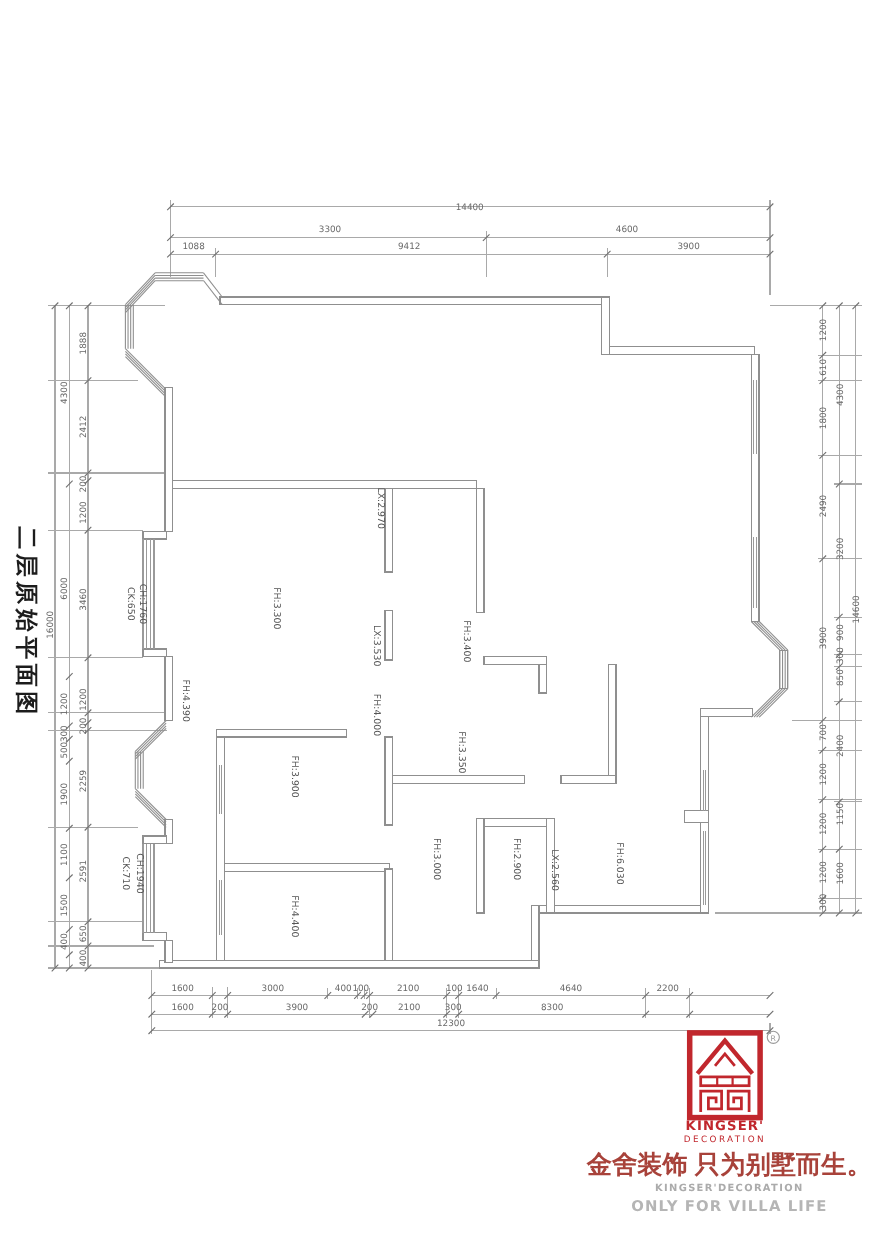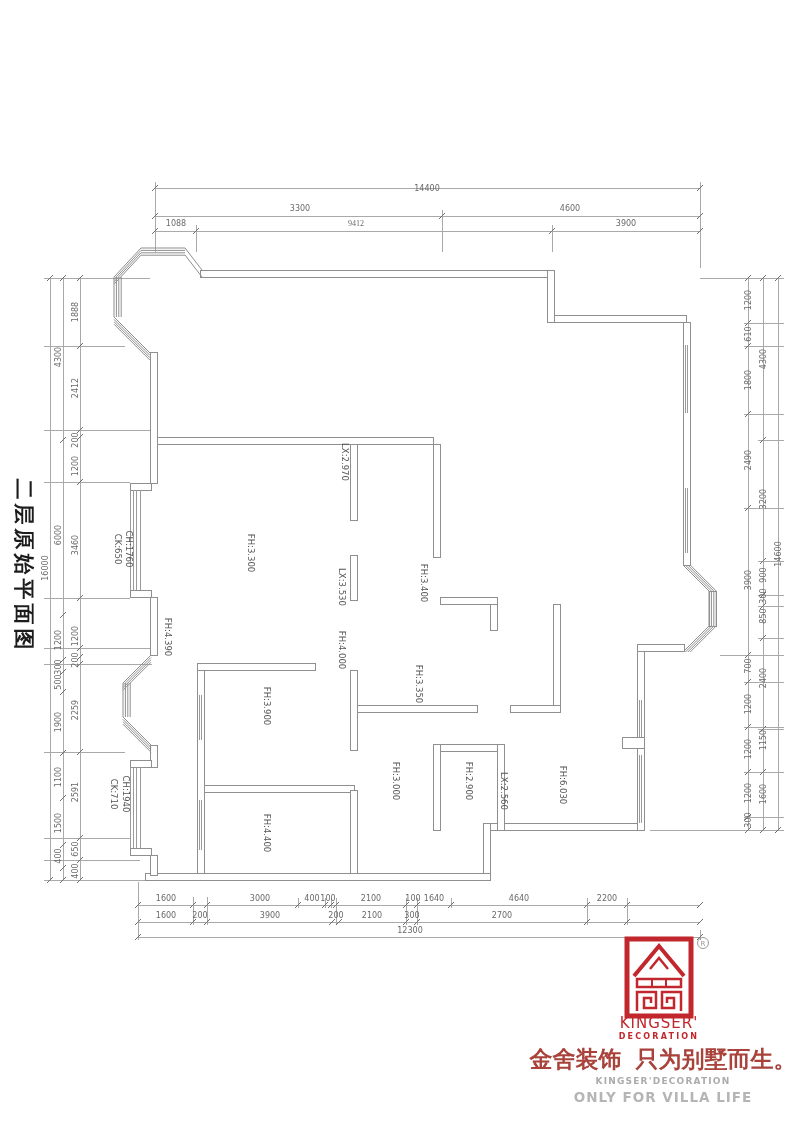--- a/index.html
+++ b/index.html
@@ -5,24 +5,24 @@
   html,body{margin:0;padding:0;background:#fff;}
   #page{position:relative;width:800px;height:1131px;background:#ffffff;overflow:hidden;
         font-family:"DejaVu Sans",sans-serif;}
   #plan-svg{position:absolute;left:0;top:0;width:800px;height:1131px;}
   .dim{position:absolute;font-size:8px;line-height:1;color:#696969;white-space:nowrap;}
   .rlabel{position:absolute;font-size:8.5px;line-height:1;color:#555;white-space:nowrap;}
   .drawing-title{position:absolute;left:24px;top:566px;font-size:21px;letter-spacing:4px;
         color:#1c1c1c;white-space:nowrap;transform:translate(-50%,-50%) rotate(90deg);
         font-family:"Liberation Serif","DejaVu Serif",serif;font-weight:bold;}
   .logo-text{position:absolute;white-space:nowrap;transform:translate(-50%,-50%);text-align:center;}
-  .brand{left:659px;top:1023px;font-size:15px;font-weight:normal;letter-spacing:1px;color:#c1272d;}
-  .brand-sub{left:659px;top:1036px;font-size:8px;font-weight:bold;letter-spacing:2.2px;color:#c1272d;}
+  .brand{left:659px;top:1023px;font-size:12px;font-weight:bold;letter-spacing:1px;color:#c1272d;}
+  .brand-sub{left:659px;top:1036px;font-size:8px;font-weight:normal;letter-spacing:2.2px;color:#c1272d;}
   .slogan-cn{left:663px;top:1059px;font-size:23px;font-weight:bold;color:#a8423a;
-        font-family:Liberation Mono, monospace;}
+        font-family:Liberation Sans, sans-serif;}
   .slogan-en1{left:663px;top:1081px;font-size:9px;font-weight:bold;letter-spacing:1.2px;color:#ababab;}
   .slogan-en2{left:663px;top:1097px;font-size:13.5px;font-weight:bold;letter-spacing:1px;color:#b5b5b5;}
 </style>
 </head>
 <body>
 
 <div id="page">
 
   <svg id="plan-svg" viewBox="0 0 800 1131">
     <g id="g-dims" stroke="#a9a9a9" stroke-width="1" shape-rendering="crispEdges">
@@ -290,38 +290,38 @@
     </g>
   </svg>
 
   <div class="drawing-title">二层原始平面图</div>
 
   <div id="annotations">
       <span class="dim" style="left: 427px; top: 189px; transform: translate(-50%, -50%);">14400</span>
       <span class="dim" style="left: 300px; top: 209px; transform: translate(-50%, -50%);">3300</span>
       <span class="dim" style="left: 570px; top: 209px; transform: translate(-50%, -50%);">4600</span>
       <span class="dim" style="left: 176px; top: 224px; transform: translate(-50%, -50%);">1088</span>
-      <span class="dim" style="left: 356px; top: 224px; transform: translate(-50%, -50%); font-family: Liberation Serif, serif;">9412</span>
+      <span class="dim" style="left: 372px; top: 224px; transform: translate(-50%, -50%);">9412</span>
       <span class="dim" style="left: 626px; top: 224px; transform: translate(-50%, -50%);">3900</span>
       <span class="dim" style="left: 166px; top: 899px; transform: translate(-50%, -50%);">1600</span>
-      <span class="dim" style="left: 248px; top: 899px; transform: translate(-50%, -50%); margin-left: 12px;">3000</span>
+      <span class="dim" style="left: 248px; top: 899px; transform: translate(-50%, -50%);">3000</span>
       <span class="dim" style="left: 312px; top: 899px; transform: translate(-50%, -50%);">400</span>
       <span class="dim" style="left: 328px; top: 899px; transform: translate(-50%, -50%);">100</span>
       <span class="dim" style="left: 371px; top: 899px; transform: translate(-50%, -50%);">2100</span>
       <span class="dim" style="left: 413px; top: 899px; transform: translate(-50%, -50%);">100</span>
       <span class="dim" style="left: 434px; top: 899px; transform: translate(-50%, -50%);">1640</span>
       <span class="dim" style="left: 519px; top: 899px; transform: translate(-50%, -50%);">4640</span>
       <span class="dim" style="left: 607px; top: 899px; transform: translate(-50%, -50%);">2200</span>
       <span class="dim" style="left: 166px; top: 916px; transform: translate(-50%, -50%);">1600</span>
       <span class="dim" style="left: 200px; top: 916px; transform: translate(-50%, -50%);">200</span>
       <span class="dim" style="left: 270px; top: 916px; transform: translate(-50%, -50%);">3900</span>
       <span class="dim" style="left: 336px; top: 916px; transform: translate(-50%, -50%);">200</span>
       <span class="dim" style="left: 372px; top: 916px; transform: translate(-50%, -50%);">2100</span>
       <span class="dim" style="left: 412px; top: 916px; transform: translate(-50%, -50%);">300</span>
-      <span class="dim" style="left: 502px; top: 916px; transform: translate(-50%, -50%);">2700</span>
+      <span class="dim" style="left: 502px; top: 916px; transform: translate(-50%, -50%);">8300</span>
       <span class="dim" style="left: 410px; top: 931px; transform: translate(-50%, -50%);">12300</span>
       <span class="dim" style="left: 46px; top: 568px; transform: translate(-50%, -50%) rotate(-90deg);">16000</span>
       <span class="dim" style="left: 59px; top: 357px; transform: translate(-50%, -50%) rotate(-90deg);">4300</span>
       <span class="dim" style="left: 59px; top: 535px; transform: translate(-50%, -50%) rotate(-90deg);">6000</span>
       <span class="dim" style="left: 59px; top: 640px; transform: translate(-50%, -50%) rotate(-90deg);">1200</span>
       <span class="dim" style="left: 59px; top: 667px; transform: translate(-50%, -50%) rotate(-90deg);">300</span>
       <span class="dim" style="left: 59px; top: 682px; transform: translate(-50%, -50%) rotate(-90deg);">500</span>
       <span class="dim" style="left: 59px; top: 722px; transform: translate(-50%, -50%) rotate(-90deg);">1900</span>
       <span class="dim" style="left: 59px; top: 777px; transform: translate(-50%, -50%) rotate(-90deg);">1100</span>
       <span class="dim" style="left: 59px; top: 823px; transform: translate(-50%, -50%) rotate(-90deg);">1500</span>

